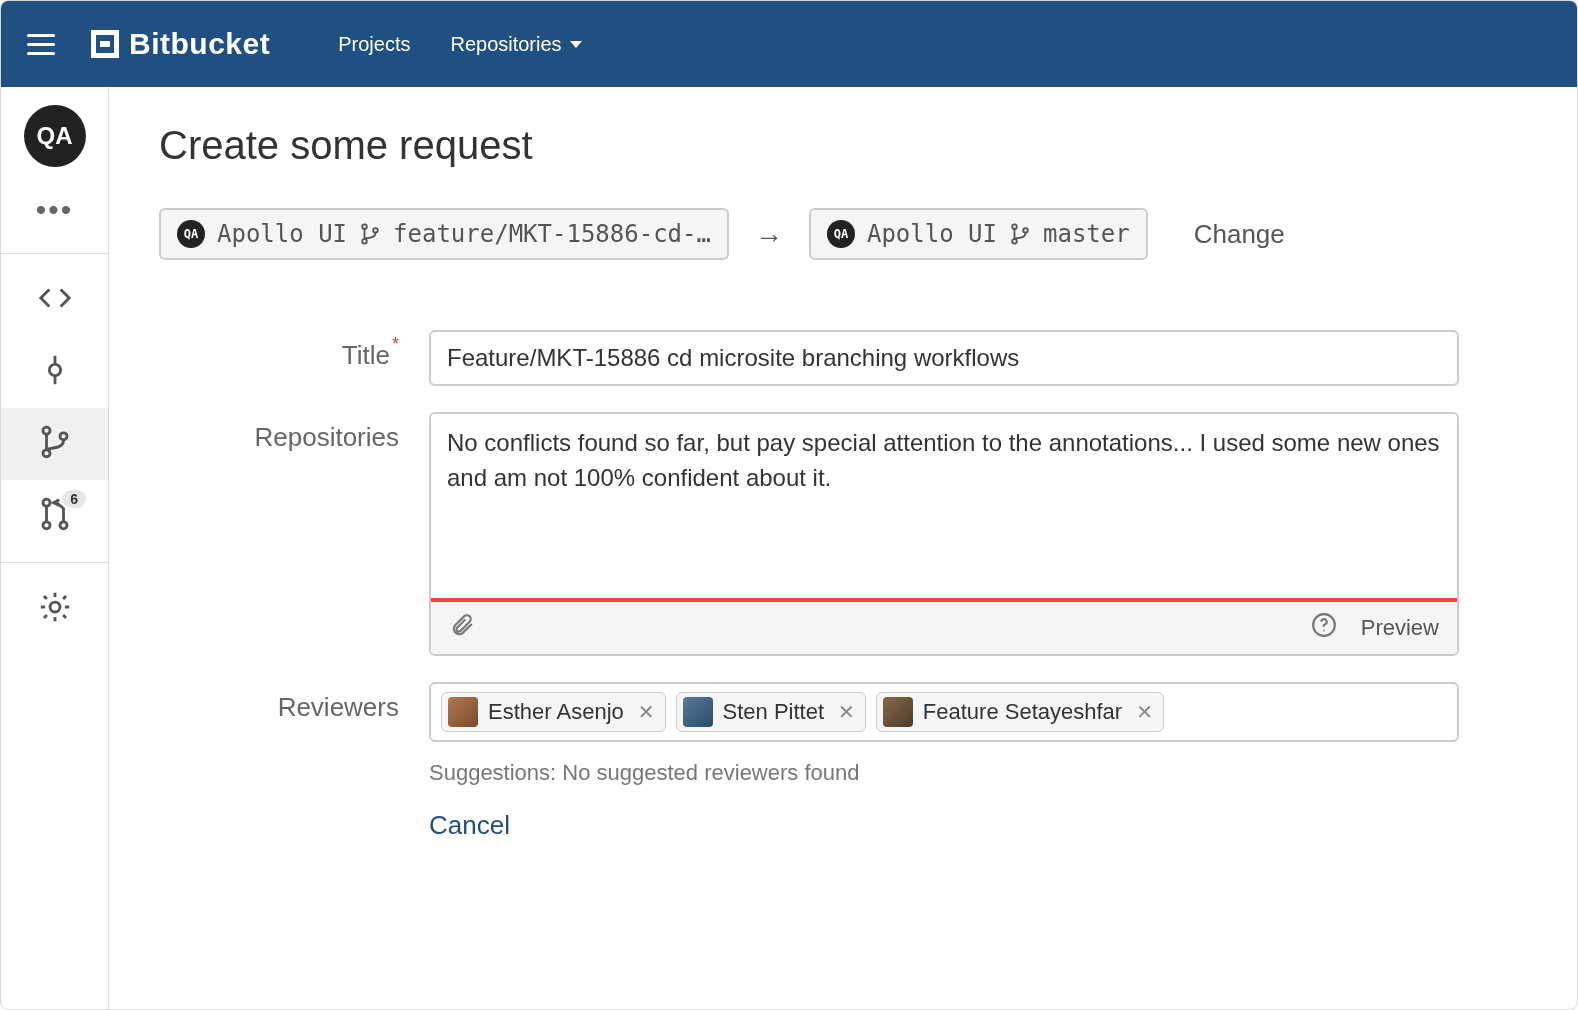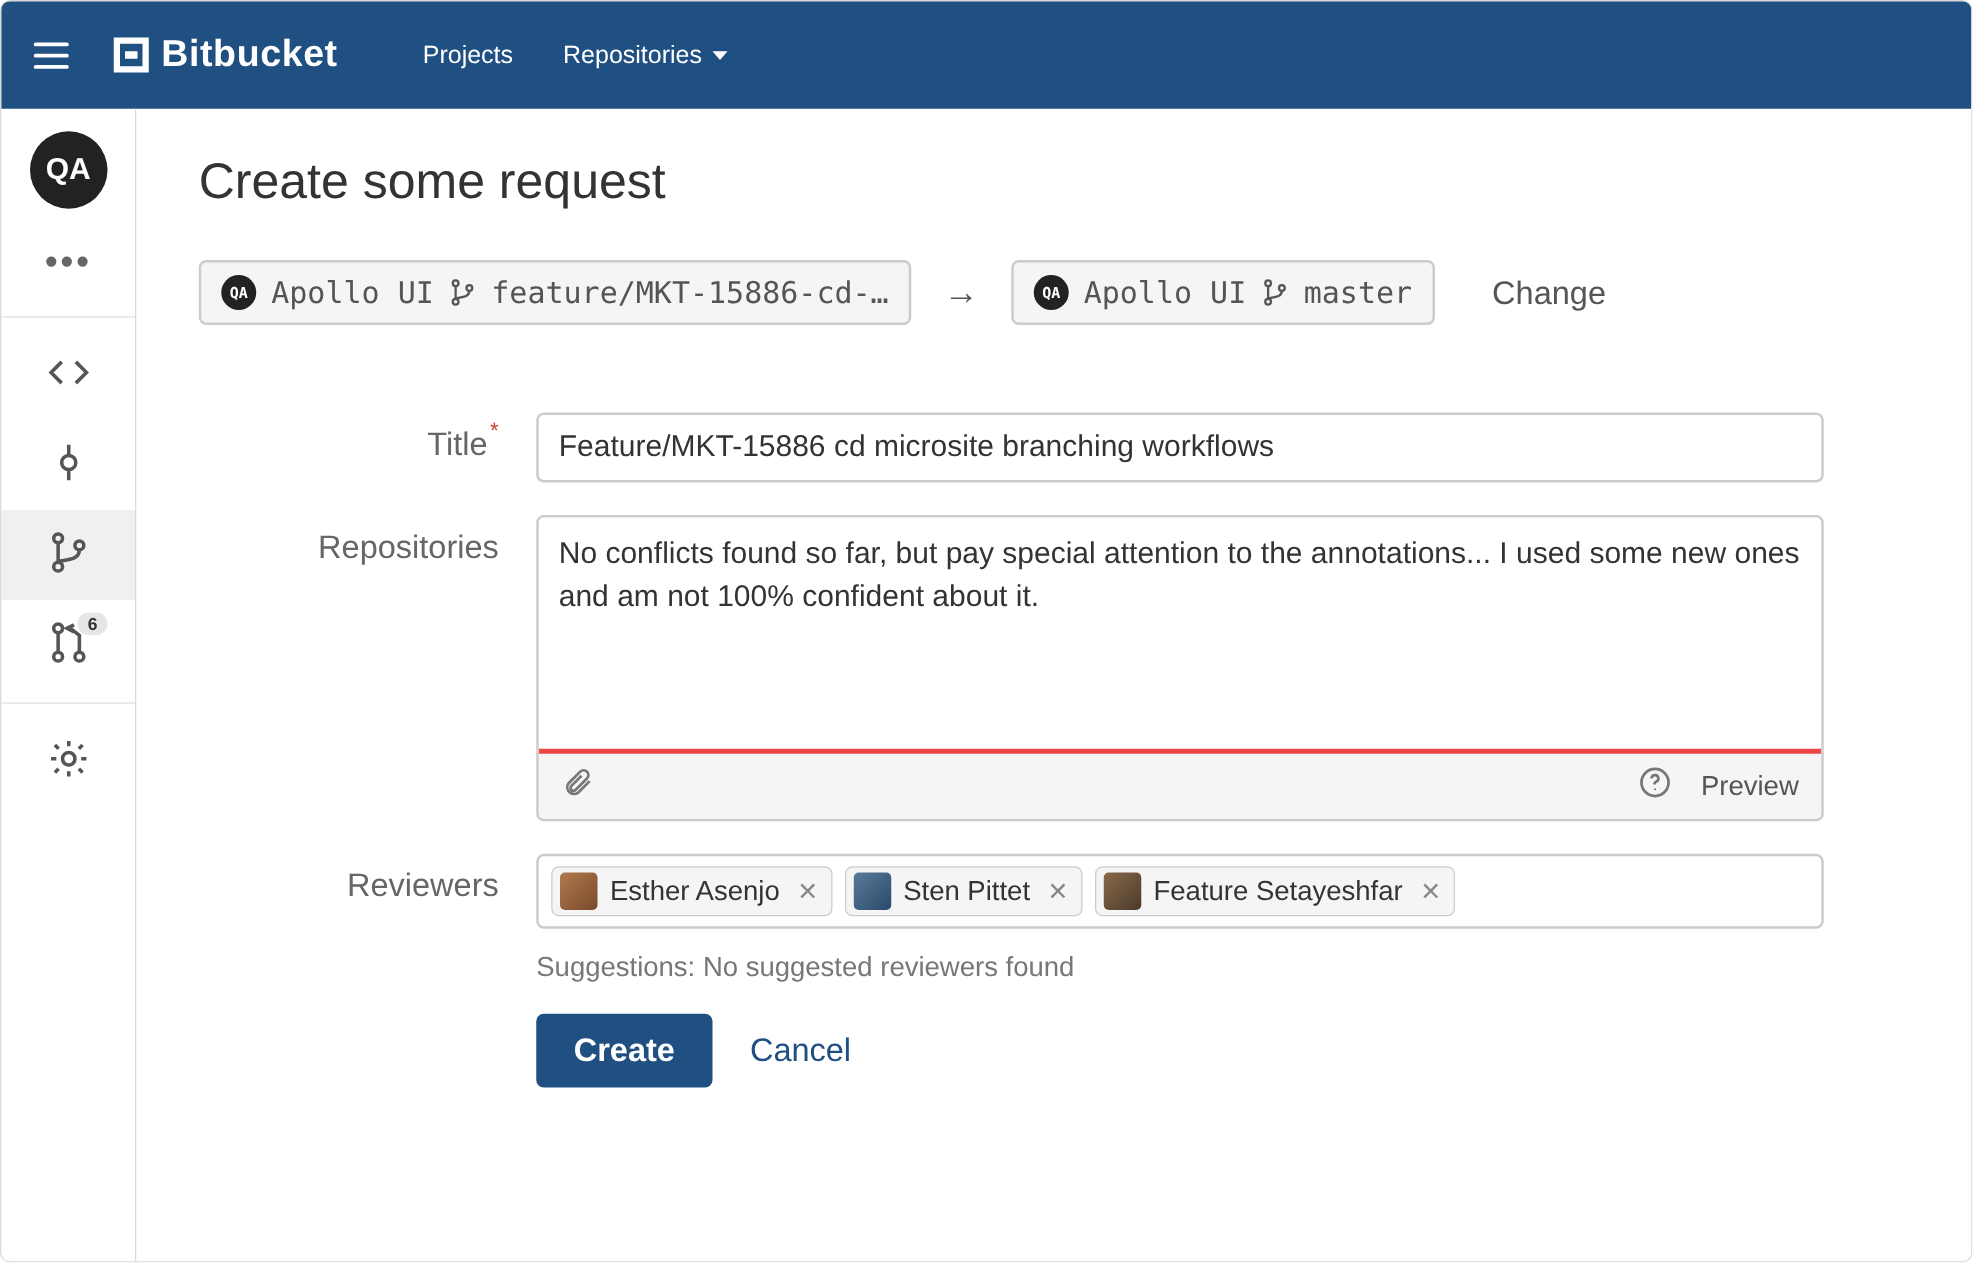--- a/index.html
+++ b/index.html
@@ -324,21 +324,20 @@
               </span>
               <span class="reviewer-chip">
                 <span class="chip-avatar c"></span>
                 <span>Feature Setayeshfar</span>
                 <span class="chip-remove">✕</span>
               </span>
             </div>
             <div class="suggestions">Suggestions: No suggested reviewers found</div>
 
             <div class="actions">
-              <button class="btn-primary">Create</button>
               <span class="btn-link">Cancel</span>
             </div>
           </div>
         </div>
 
       </div>
     </div>
   </div>
 </div>
 

